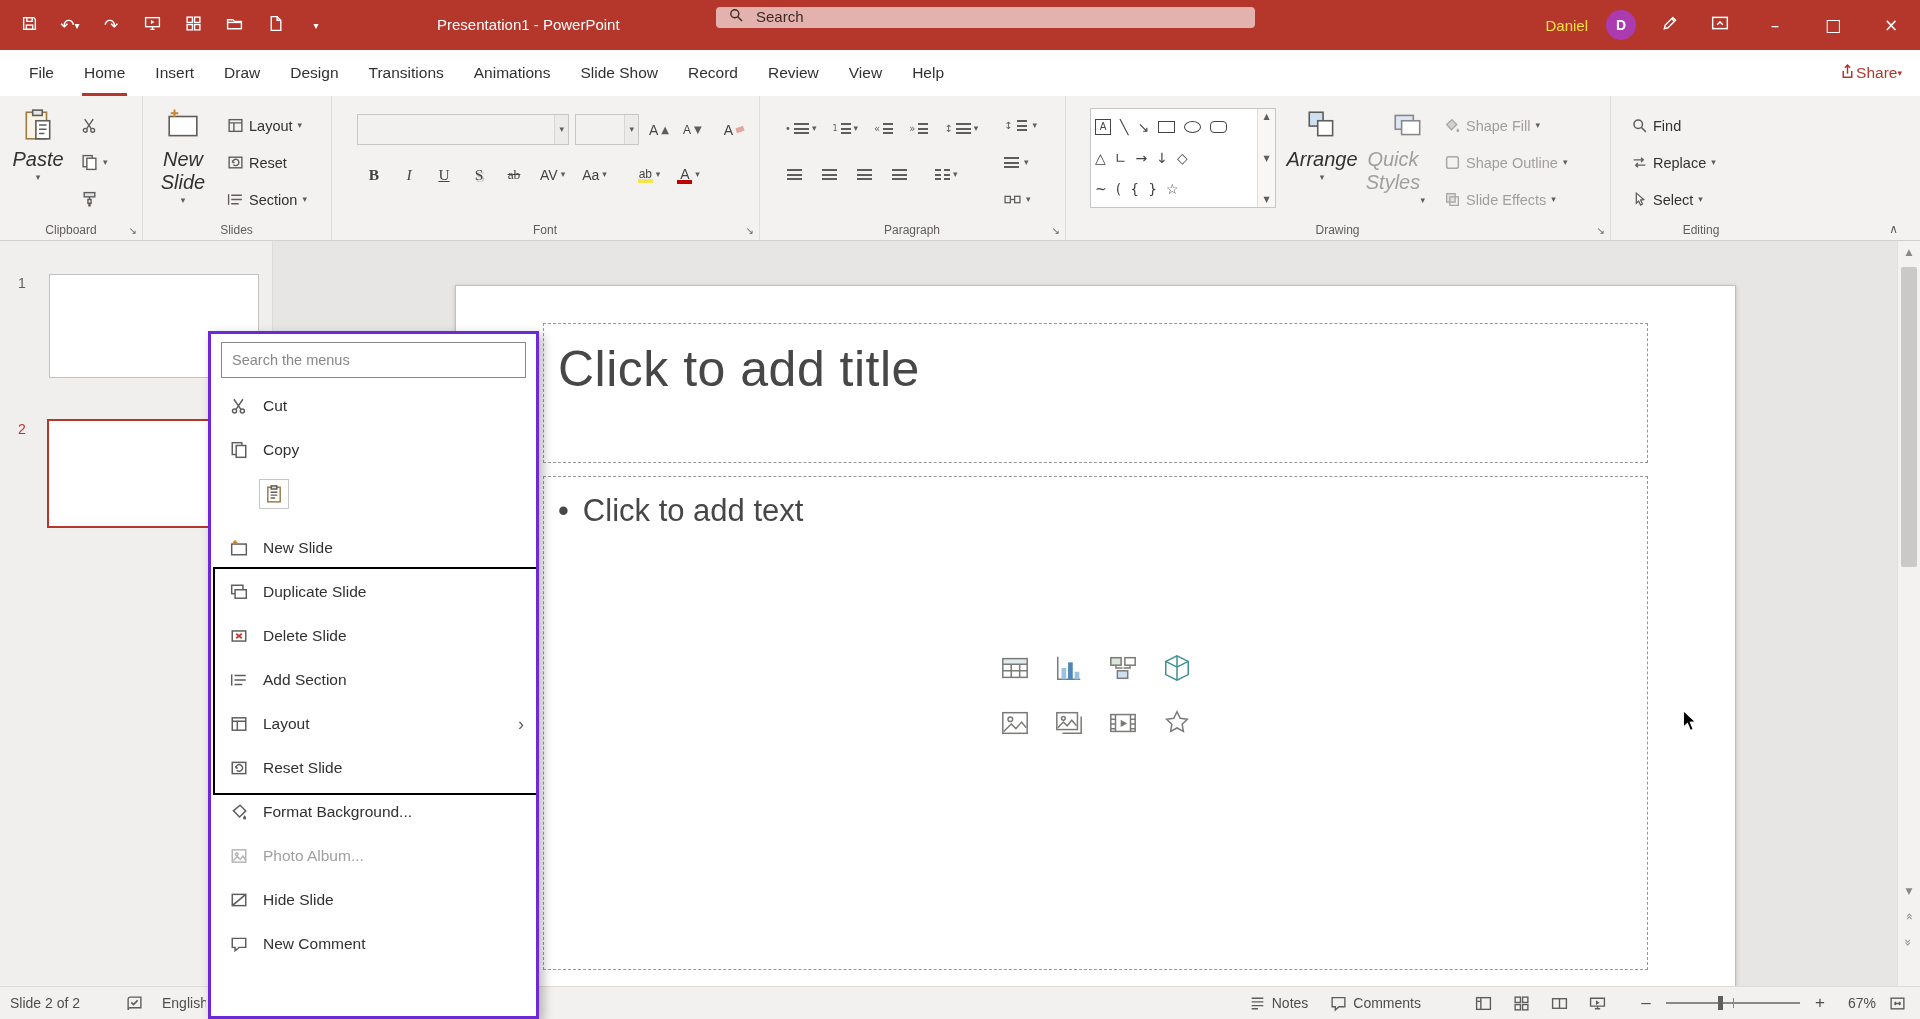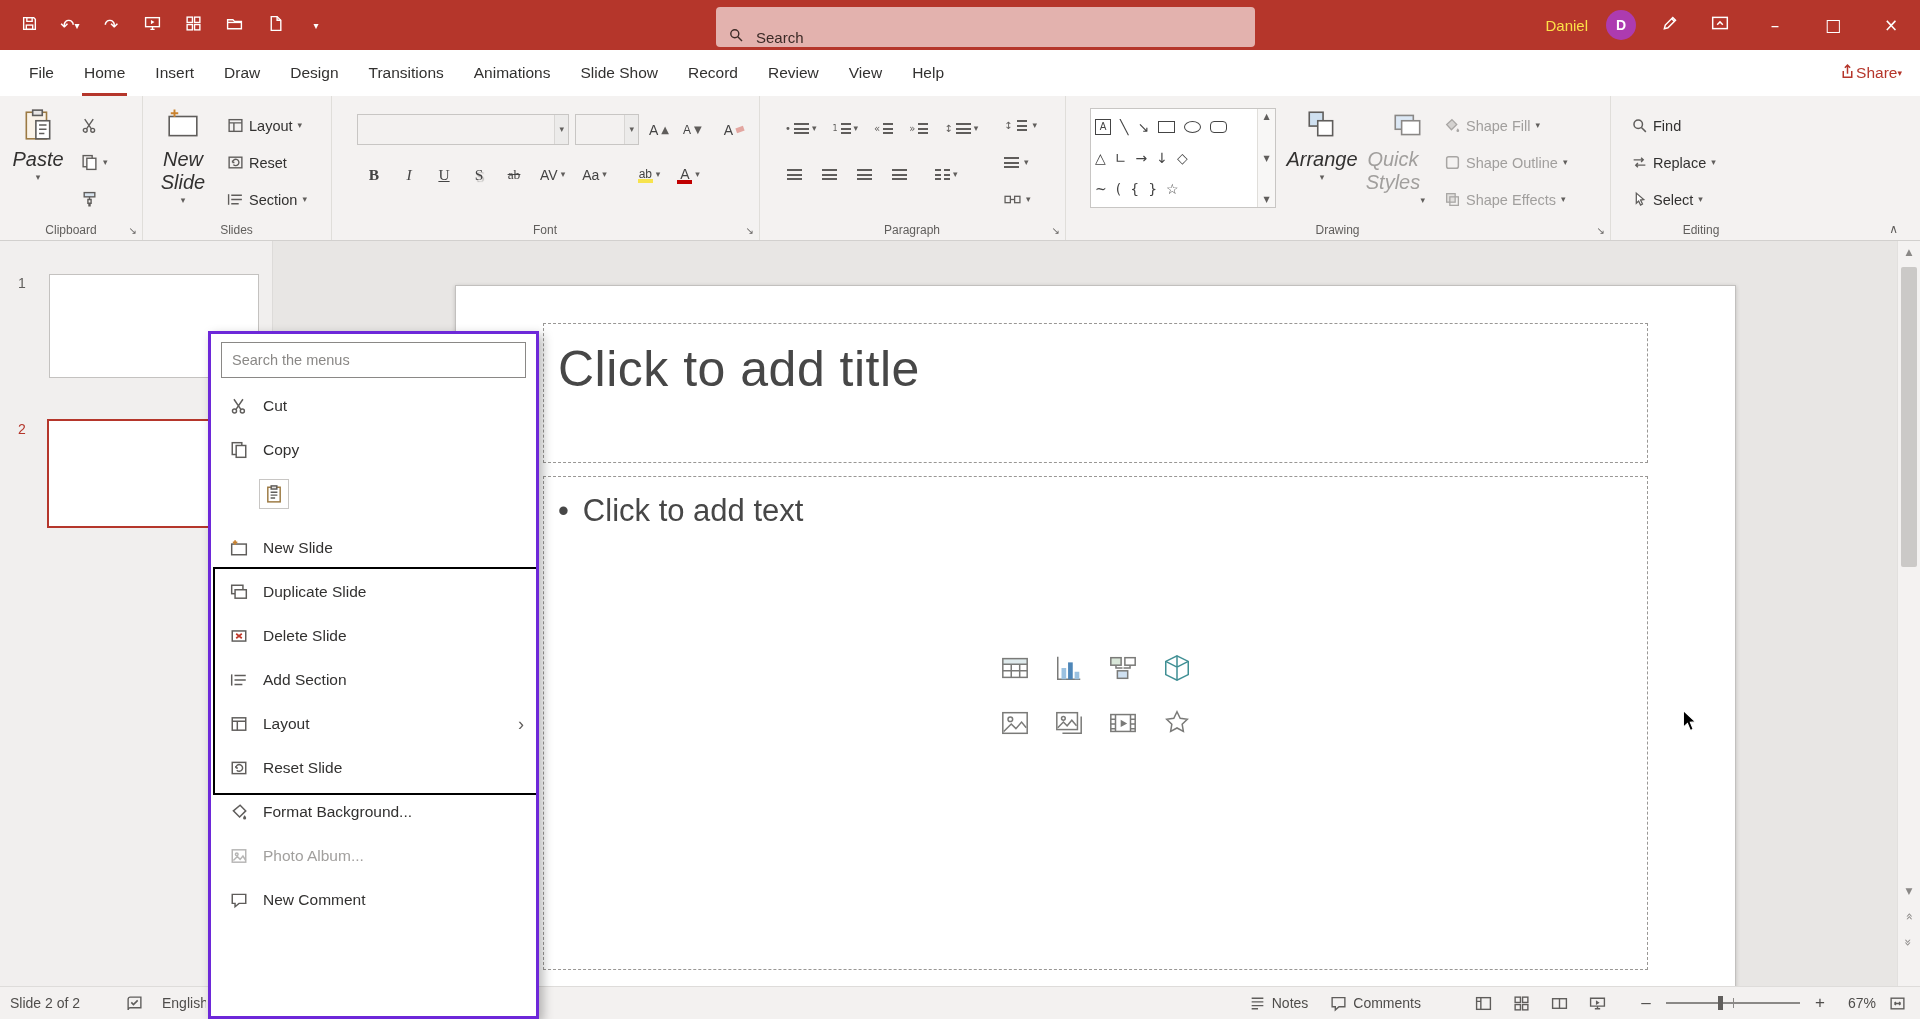--- a/index.html
+++ b/index.html
@@ -8,21 +8,21 @@
   button{font-family:inherit;background:none;border:none;padding:0;cursor:default;}
 
   
   .titlebar{position:absolute;top:0;left:0;width:100%;height:50px;background:var(--titlebar,#b5362b);color:#fff;}
   .qat{position:absolute;left:12px;top:0;height:50px;display:flex;align-items:center;gap:7px;}
   .qbtn{width:34px;height:34px;display:flex;align-items:center;justify-content:center;border-radius:2px;color:#fff;}
   .qbtn svg{width:17px;height:17px;}
   .qchar{font-family:"DejaVu Sans",sans-serif;font-size:17px;color:#fff;line-height:1;}
   .qchev{font-size:10px;color:#fff;font-family:"DejaVu Sans",sans-serif;}
   .tb-title{position:absolute;left:437px;top:0;line-height:50px;font-size:15px;color:#fff;white-space:nowrap;}
-  .tb-search{position:absolute;left:716px;top:7px;width:515px;height:40px;background:rgba(255,255,255,.62);border-radius:4px;display:flex;align-items:flex-end;padding:0 12px;gap:10px;}
+  .tb-search{position:absolute;left:716px;top:7px;width:515px;height:21px;background:rgba(255,255,255,.62);border-radius:4px;display:flex;align-items:flex-start;padding:0 12px;gap:10px;}
   .tb-search svg{width:16px;height:16px;}
   .tb-search input{border:none;outline:none;background:transparent;font-size:15px;color:#33201c;width:430px;font-family:"Liberation Sans",sans-serif;}
   .tb-search input::placeholder{color:#3b2a26;opacity:1;}
   .tb-right{position:absolute;right:184px;top:0;height:50px;display:flex;align-items:center;gap:18px;}
   .tb-user{font-size:15px;color:#fde047;}
   .avatar{width:30px;height:30px;border-radius:50%;background:var(--avatar,#ad3bb0);color:#fff;display:flex;align-items:center;justify-content:center;font-size:14px;font-weight:700;}
   .tbtn{width:32px;height:32px;display:flex;align-items:center;justify-content:center;}
   .tbtn svg{width:18px;height:18px;}
   .win-controls{position:absolute;right:0;top:0;height:50px;display:flex;}
   .wbtn{width:58px;height:50px;display:flex;align-items:center;justify-content:center;color:#fff;font-size:17px;font-family:"DejaVu Sans",sans-serif;}
@@ -184,20 +184,21 @@
       <span class="qbtn">
           <span><svg viewBox="0 0 16 16" stroke="#fff" fill="none" stroke-width="1.3">
               <path d="M4 1.5h5.5L13 5v9.5H4z"></path>
               <path d="M9.5 1.5V5H13"></path>
             </svg></span>
         </span>
       <span class="qbtn">
           <span class="qchev">▾</span>
         </span>
     </div>
+    <span class="tb-title">Presentation1  -  PowerPoint</span>
     <div class="tb-search">
       <span><svg viewBox="0 0 16 16" stroke="#3d2b27" fill="none" stroke-width="1.4">
             <circle cx="6.8" cy="6.8" r="4"></circle>
             <path d="M9.8 9.8 14 14"></path>
           </svg></span>
       <input type="text" placeholder="Search" style="">
     </div>
     <div class="tb-right">
       <span class="tb-user">Daniel</span>
       <span class="avatar">D</span>
@@ -575,21 +576,21 @@
             <span>Shape Outline</span>
             <span class="chev">▾</span>
           </button>
         <button class="sbtn disabledtxt">
             <span class="ric">
               <svg viewBox="0 0 16 16" stroke="#a8a6a4" fill="none" stroke-width="1.2">
                 <rect x="2.5" y="2.5" width="8" height="8" fill="#e2e0de"></rect>
                 <rect x="5.5" y="5.5" width="8" height="8"></rect>
               </svg>
             </span>
-            <span>Shape Effects</span>
+            <span>Slide Effects</span>
             <span class="chev">▾</span>
           </button>
       </div>
       <span class="grp-label">Drawing</span>
       <span class="launcher">↘</span>
     </div>
 
     <div class="rgroup" style="left:1610px;width:182px;border-right:none;">
       <div class="smallcol" style="left:16px;top:8px;">
         <button class="sbtn">
@@ -835,20 +836,30 @@
             <svg viewBox="0 0 16 16" stroke="#5f5d5b" fill="none" stroke-width="1.3">
               <rect x="2" y="2.5" width="12" height="11"></rect>
               <circle cx="6" cy="6.5" r="1.2"></circle>
               <path d="M3 12l3.5-3.5 2.5 2.5 2.5-3 2.5 4"></path>
             </svg>
           </span>
     <span class="mi-label">Photo Album...</span>
 
   </div>
 
+  <div class="menu-item">
+    <span class="mi-icon">
+            <svg viewBox="0 0 16 16" stroke="#5f5d5b" fill="none" stroke-width="1.3">
+              <rect x="2" y="3" width="12" height="10"></rect>
+              <path d="M2 13 14 3" stroke-width="1.5"></path>
+            </svg>
+          </span>
+    <span class="mi-label">Hide Slide</span>
+
+  </div>
 
   <div class="menu-item">
     <span class="mi-icon">
             <svg viewBox="0 0 16 16" stroke="#5f5d5b" fill="none" stroke-width="1.3">
               <path d="M2 3h12v8H8l-3.5 3v-3H2z"></path>
             </svg>
           </span>
     <span class="mi-label">New Comment</span>
 
   </div>

